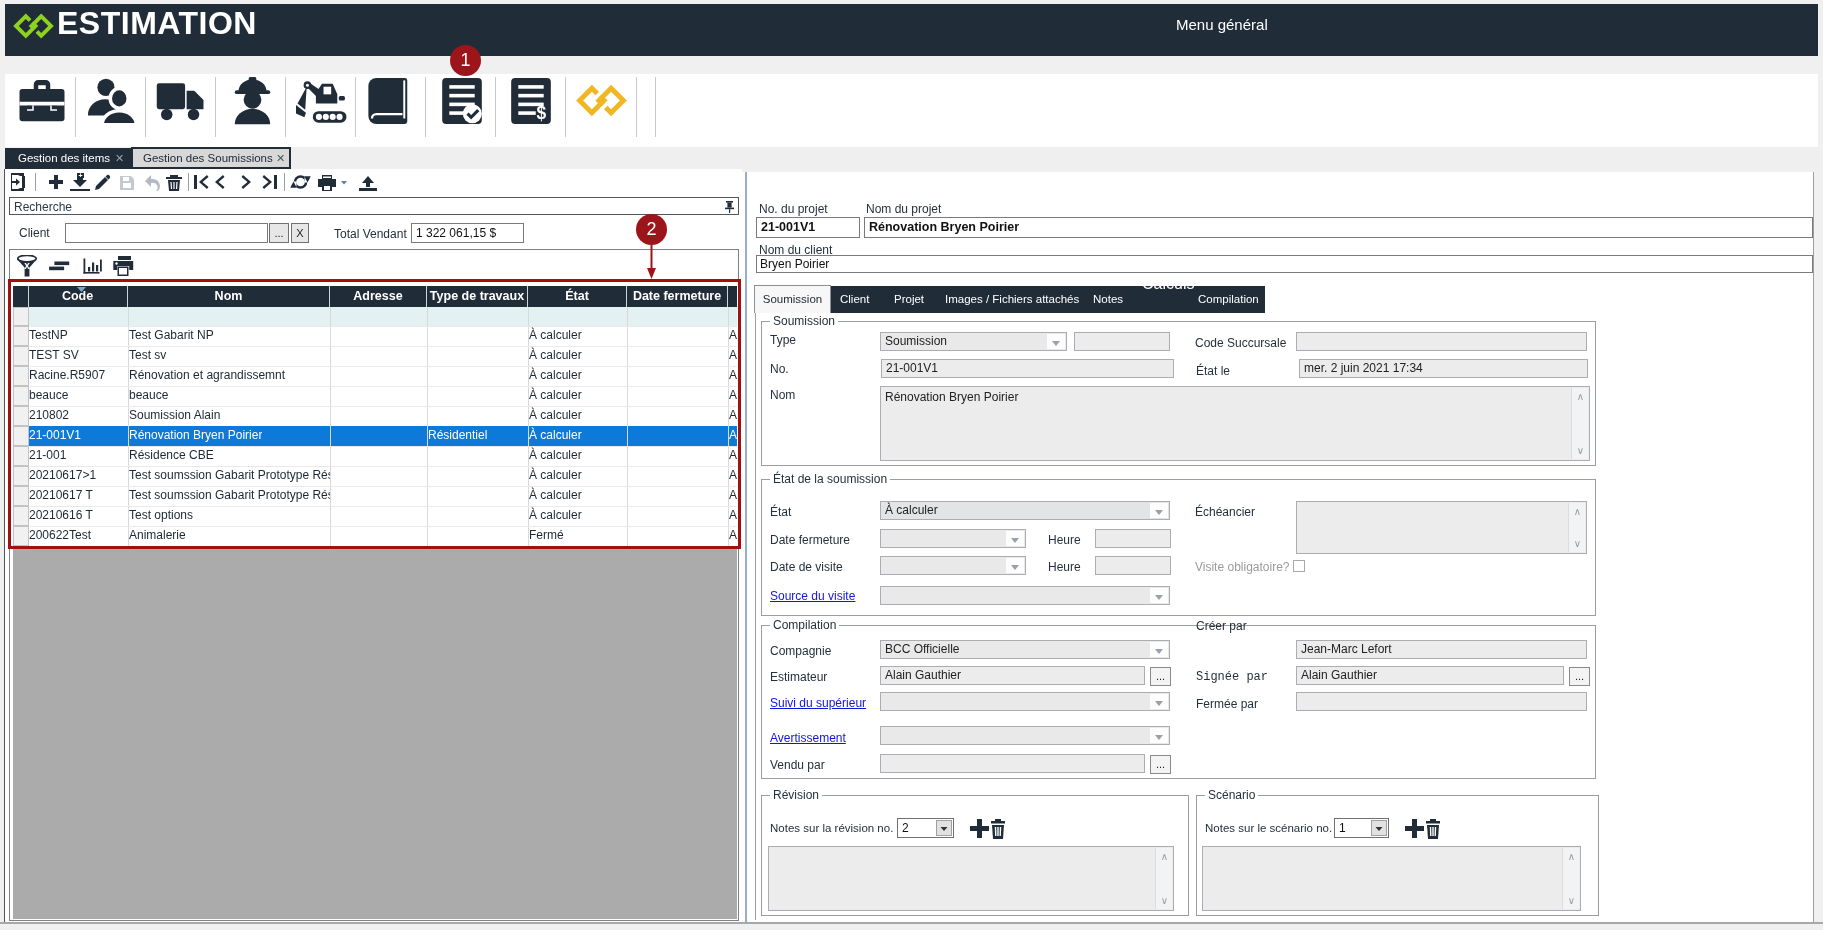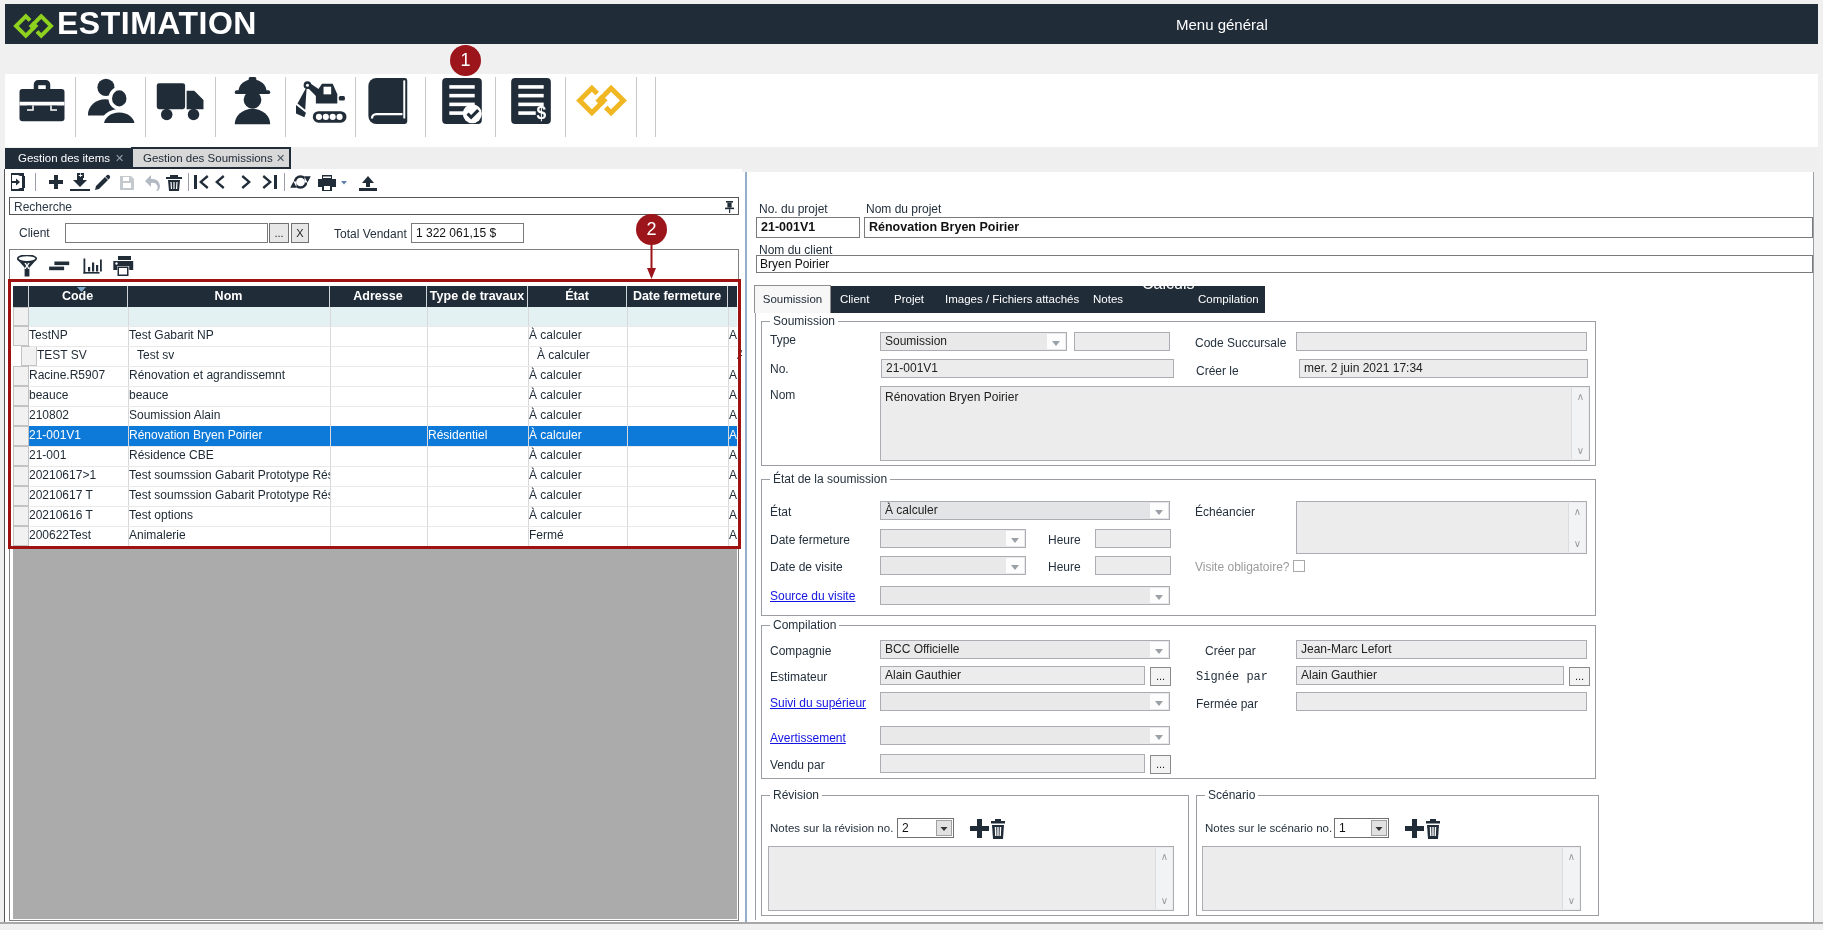--- a/index.html
+++ b/index.html
@@ -21,21 +21,21 @@
   .row { position:absolute; left:3px; width:724px; height:20px; font-size:12px; color:#1c2833; }
   .row .rh { position:absolute; left:0; top:0; width:16px; height:20px; background:#f1f1f1; border:1px solid #c3c3c3; }
   .row .c { position:absolute; top:0; height:20px; line-height:19px; white-space:nowrap; overflow:hidden; }
   .vline { position:absolute; width:1px; background:#d9d9d9; top:57px; height:239px; }
   .hline { position:absolute; left:20px; width:707px; height:1px; background:#e9e9e9; }
 </style>
 </head>
 <body>
 <div id="win">
 
-  <div class="abs" style="left:5px; top:4px; width:1813px; height:40px; background:#212c39;">
+  <div class="abs" style="left:5px; top:4px; width:1813px; height:52px; background:#212c39;">
     <svg class="abs" style="left:4px; top:8px;" width="49" height="28" viewBox="0 0 60 40">
       <g fill="#8ed11f" fill-rule="evenodd">
         <path d="M19 2 L37 20 L19 38 L1 20 Z M19 10 L9 20 L19 30 L29 20 Z"></path>
         <path d="M41 2 L59 20 L41 38 L23 20 Z M41 10 L31 20 L41 30 L51 20 Z"></path>
       </g>
       <g fill="#212c39">
         <rect x="24.5" y="8" width="4" height="11" transform="rotate(45 26.5 13.5)"></rect>
         <rect x="31.5" y="21" width="4" height="11" transform="rotate(45 33.5 26.5)"></rect>
       </g>
     </svg>
@@ -280,21 +280,21 @@
       <div class="abs" style="left:3px;top:57px;width:724px;height:19px;background:#e3f1f2;"></div>
       <div class="abs" style="left:3px;top:57px;width:16px;height:19px;background:#f0f0f0;border:1px solid #c3c3c3;"></div>
 
       <div class="row" style="top:76px;">
           <div class="rh"></div>
           <div class="c" style="left:16px;">TestNP</div>
           <div class="c" style="left:116px;">Test Gabarit NP</div>
           <div class="c" style="left:516px;">À calculer</div>
           <div class="c" style="left:716px;">A</div>
         </div>
-      <div class="row" style="top:96px;margin-left:8px;">
+      <div class="row" style="top:96px;">
           <div class="rh"></div>
           <div class="c" style="left:16px;">TEST SV</div>
           <div class="c" style="left:116px;">Test sv</div>
           <div class="c" style="left:516px;">À calculer</div>
           <div class="c" style="left:716px;">A</div>
         </div>
       <div class="row" style="top:116px;">
           <div class="rh"></div>
           <div class="c" style="left:16px;">Racine.R5907</div>
           <div class="c" style="left:116px;">Rénovation et agrandissemnt</div>
@@ -421,21 +421,21 @@
     <div class="abs lbl" style="left:18px;top:161px;text-align:right;">Type</div>
     <div class="combo" style="left:128px;top:160px;width:187px;height:19px;">
         <div style="font-size:12px;color:#222;line-height:17px;padding-left:4px;">Soumission</div>
         <div class="arr"></div>
       </div>
     <div class="tbg" style="left:322px;top:160px;width:96px;height:19px;"></div>
     <div class="abs lbl" style="left:443px;top:164px;">Code Succursale</div>
     <div class="tbg" style="left:544px;top:160px;width:291px;height:19px;"></div>
     <div class="abs lbl" style="left:18px;top:190px;">No.</div>
     <div class="tbg" style="left:129px;top:187px;width:293px;height:19px;line-height:17px;padding-left:4px;">21-001V1</div>
-    <div class="abs lbl" style="left:444px;top:192px;">Créer le</div>
+    <div class="abs lbl" style="left:444px;top:192px;">État le</div>
     <div class="tbg" style="left:547px;top:187px;width:289px;height:19px;line-height:17px;padding-left:4px;">mer. 2 juin 2021 17:34</div>
     <div class="abs lbl" style="left:18px;top:216px;">Nom</div>
     <div class="tbg" style="left:128px;top:214px;width:710px;height:75px;line-height:16px;padding:2px 0 0 4px;">Rénovation Bryen Poirier<div class="sb">
           <div class="up">∧</div>
           <div class="dn">∨</div>
         </div></div>
 
     <div class="gb" style="left:9px;top:307px;width:835px;height:137px;">
         <div class="cap">État de la soumission</div>
       </div>
@@ -471,21 +471,21 @@
       </div>
 
     <div class="gb" style="left:9px;top:453px;width:835px;height:154px;">
         <div class="cap">Compilation</div>
       </div>
     <div class="abs lbl" style="left:18px;top:472px;">Compagnie</div>
     <div class="combo" style="left:128px;top:468px;width:290px;height:19px;">
         <div style="font-size:12px;color:#222;line-height:17px;padding-left:4px;">BCC Officielle</div>
         <div class="arr"></div>
       </div>
-    <div class="abs lbl" style="left:444px;top:472px;margin-left:9px;">Créer par</div>
+    <div class="abs lbl" style="left:444px;top:447px;">Créer par</div>
     <div class="tbg" style="left:544px;top:468px;width:291px;height:19px;line-height:17px;padding-left:4px;">Jean-Marc Lefort</div>
     <div class="abs lbl" style="left:18px;top:498px;">Estimateur</div>
     <div class="tbg" style="left:128px;top:494px;width:265px;height:19px;line-height:17px;padding-left:4px;">Alain Gauthier</div>
     <div class="abs" style="left:398px;top:495px;width:21px;height:19px;border:1px solid #8a8a8a;background:#f3f3f3;font-size:11px;text-align:center;line-height:16px;color:#222;">...</div>
     <div class="abs lbl" style="left:444px;top:498px;font-family:Liberation Mono, monospace;">Signée par</div>
     <div class="tbg" style="left:544px;top:494px;width:268px;height:19px;line-height:17px;padding-left:4px;">Alain Gauthier</div>
     <div class="abs" style="left:817px;top:495px;width:21px;height:19px;border:1px solid #8a8a8a;background:#f3f3f3;font-size:11px;text-align:center;line-height:16px;color:#222;">...</div>
     <div class="link" style="left:18px;top:524px;">Suivi du supérieur</div>
     <div class="combo" style="left:128px;top:520px;width:290px;height:19px;">
         <div class="arr"></div>

